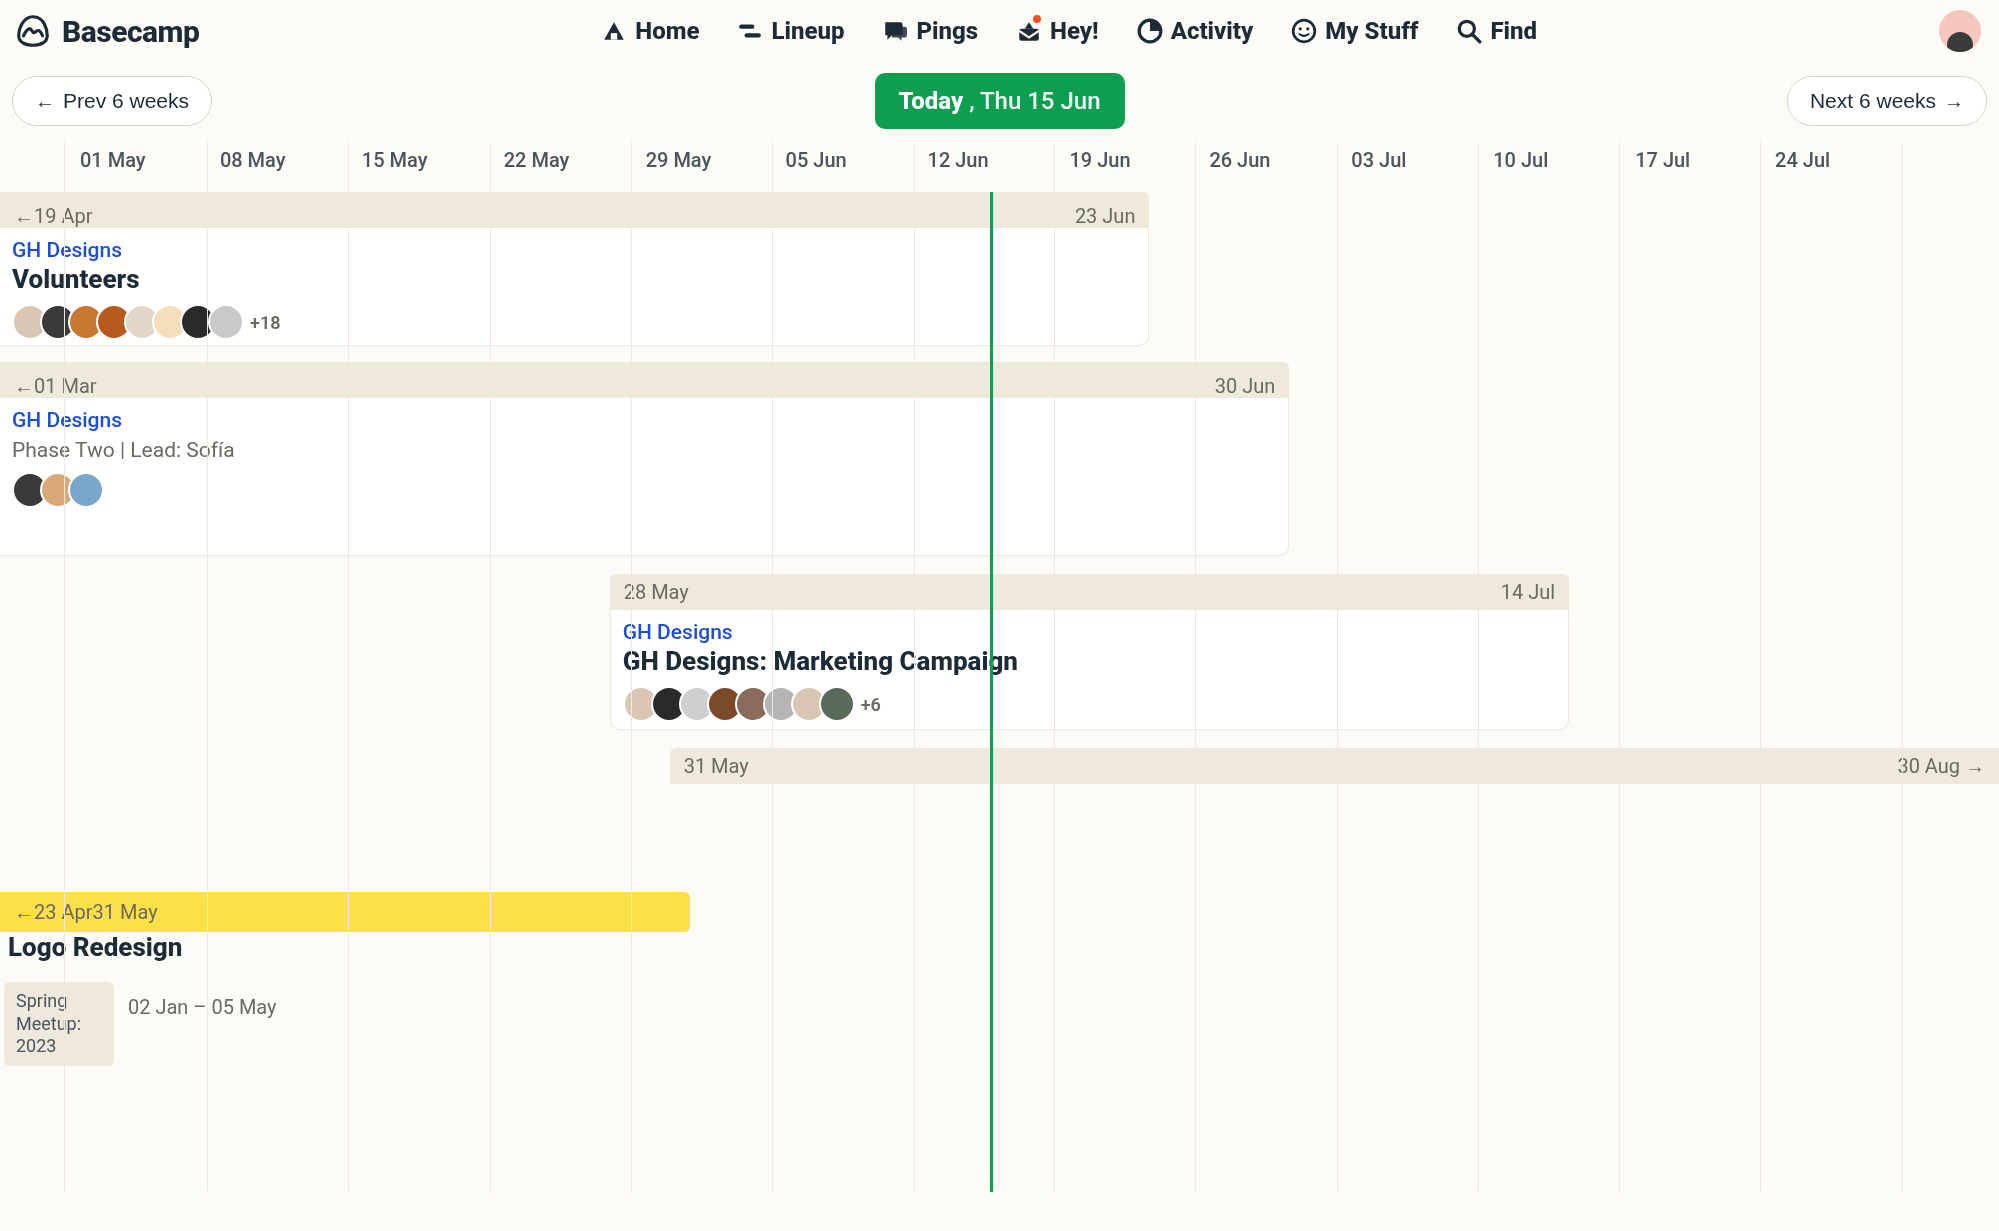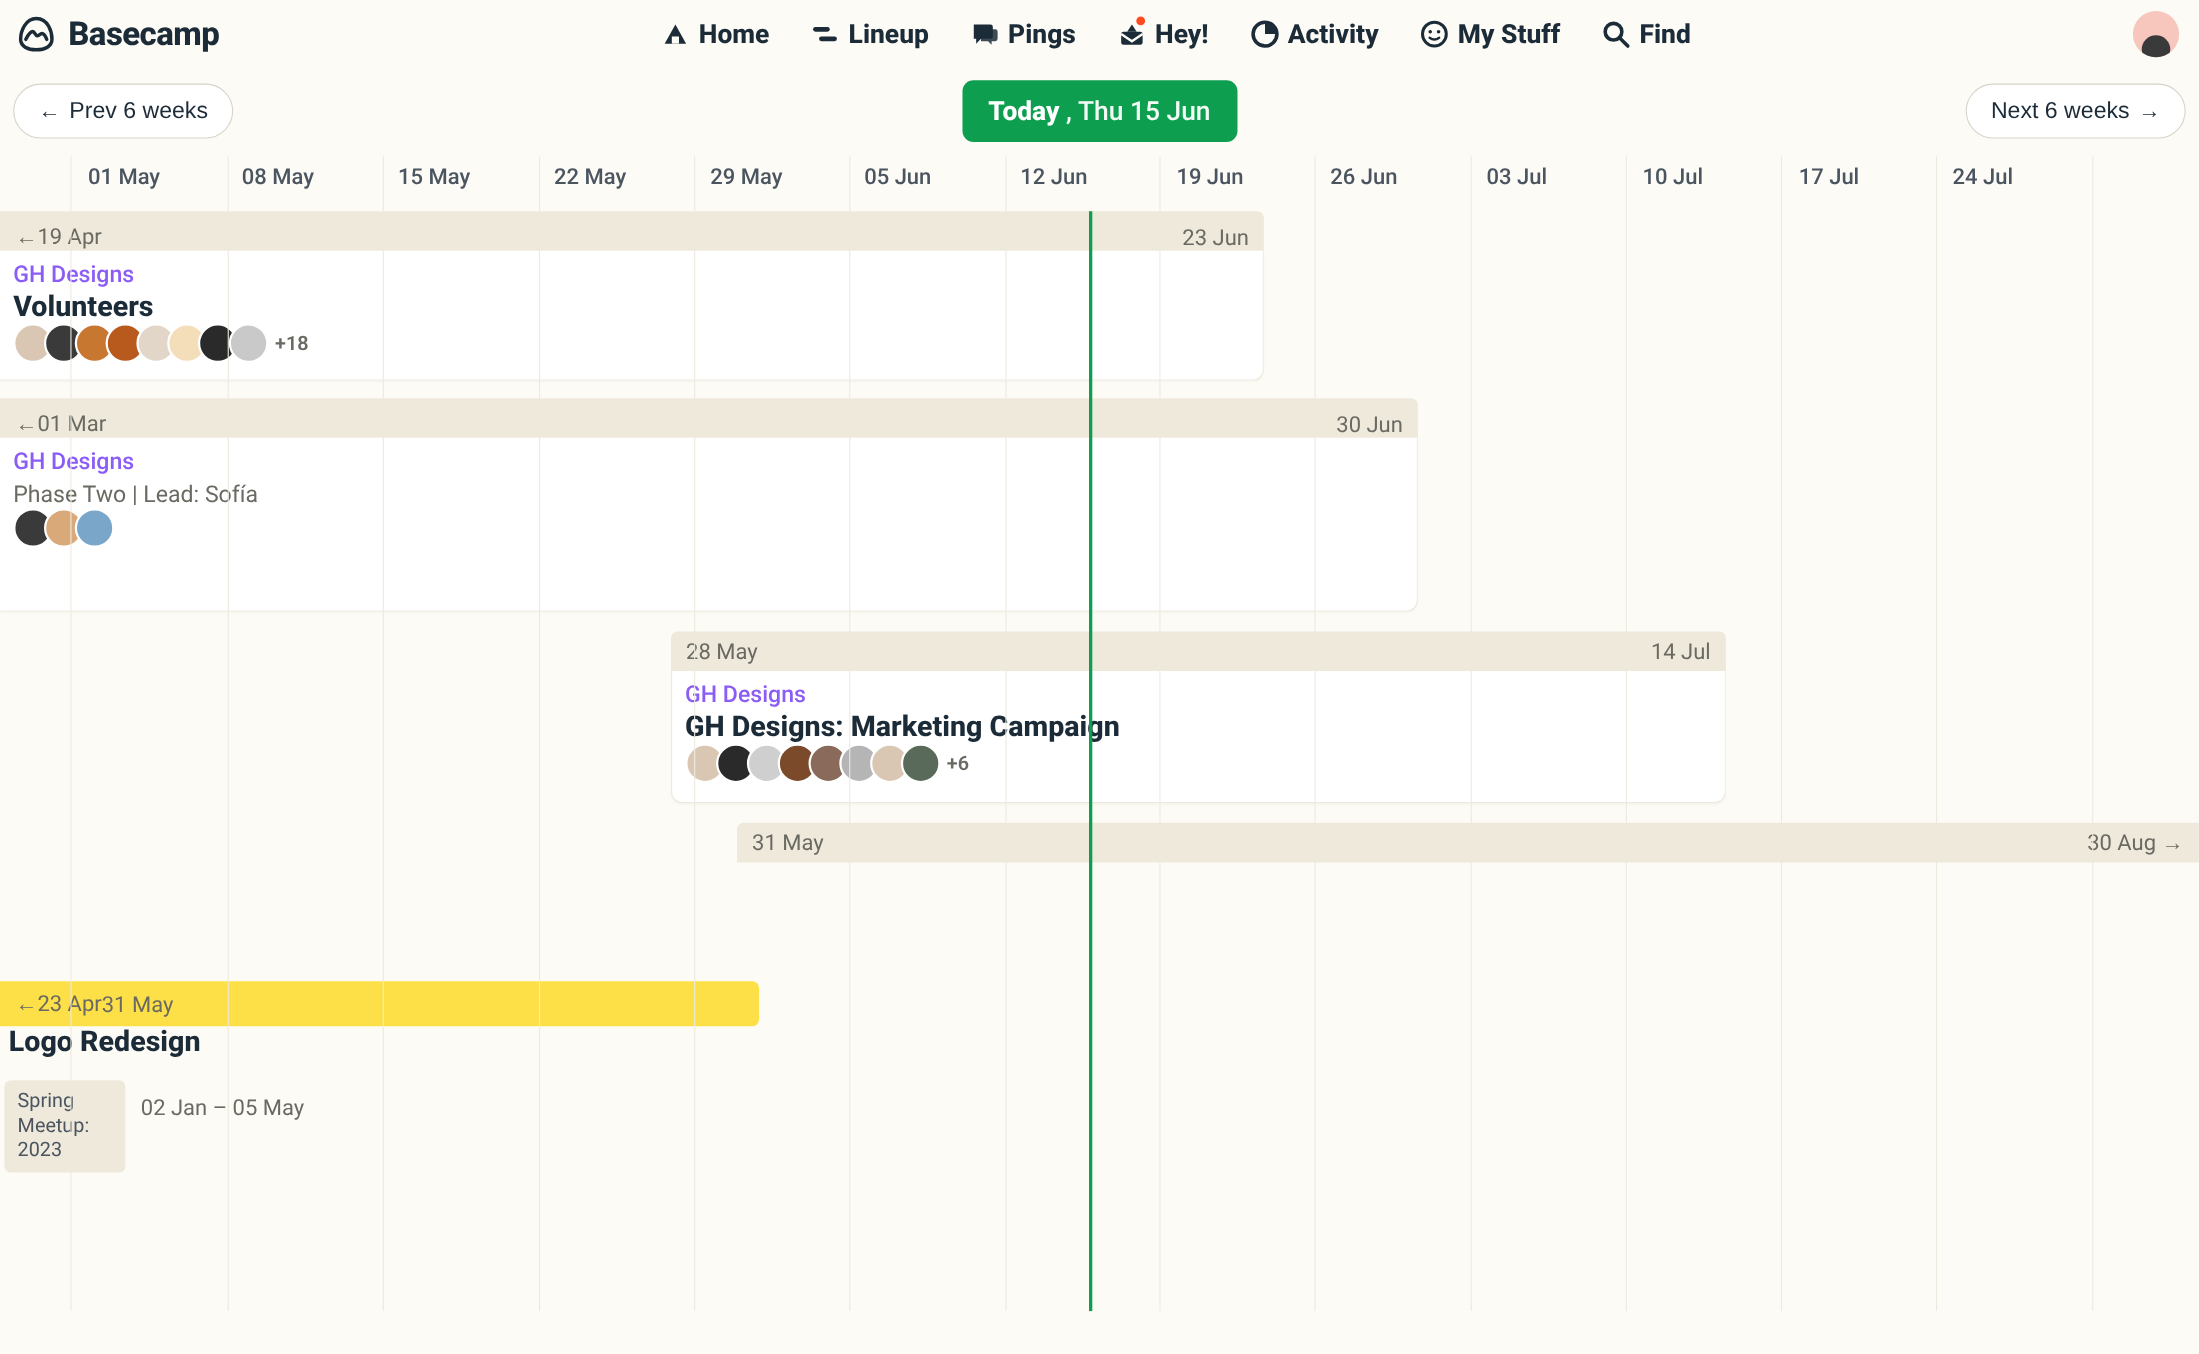--- a/index.html
+++ b/index.html
@@ -163,36 +163,37 @@
     background: #fff;
     border: 1px solid #eee9de;
     border-top: none;
     border-radius: 0 0 10px 10px;
     box-shadow: 0 1px 2px rgba(0,0,0,0.03);
     padding: 10px 12px 12px 12px;
   }
   .bar-body.noround-left { border-bottom-left-radius: 0; border-left: none;}
   .group-label {
     font-size: 21px;
-    color: #8b5cf6;
+    color: #1d4ed8;
     font-weight: 500;
   }
   .proj-title {
     font-size: 26px;
     font-weight: 800;
     color: #1c2b38;
     margin-top: 2px;
   }
   .subline {
     font-size: 21px;
     color: #6a6a62;
     margin-top: 6px;
   }
   .avatars {
     display: flex;
+    margin-top: 10px;
     align-items: center;
   }
   .av {
     width: 36px; height: 36px;
     border-radius: 50%;
     border: 2px solid #fff;
     margin-left: -8px;
     display:inline-block;
   }
   .av:first-child { margin-left: 0; }

